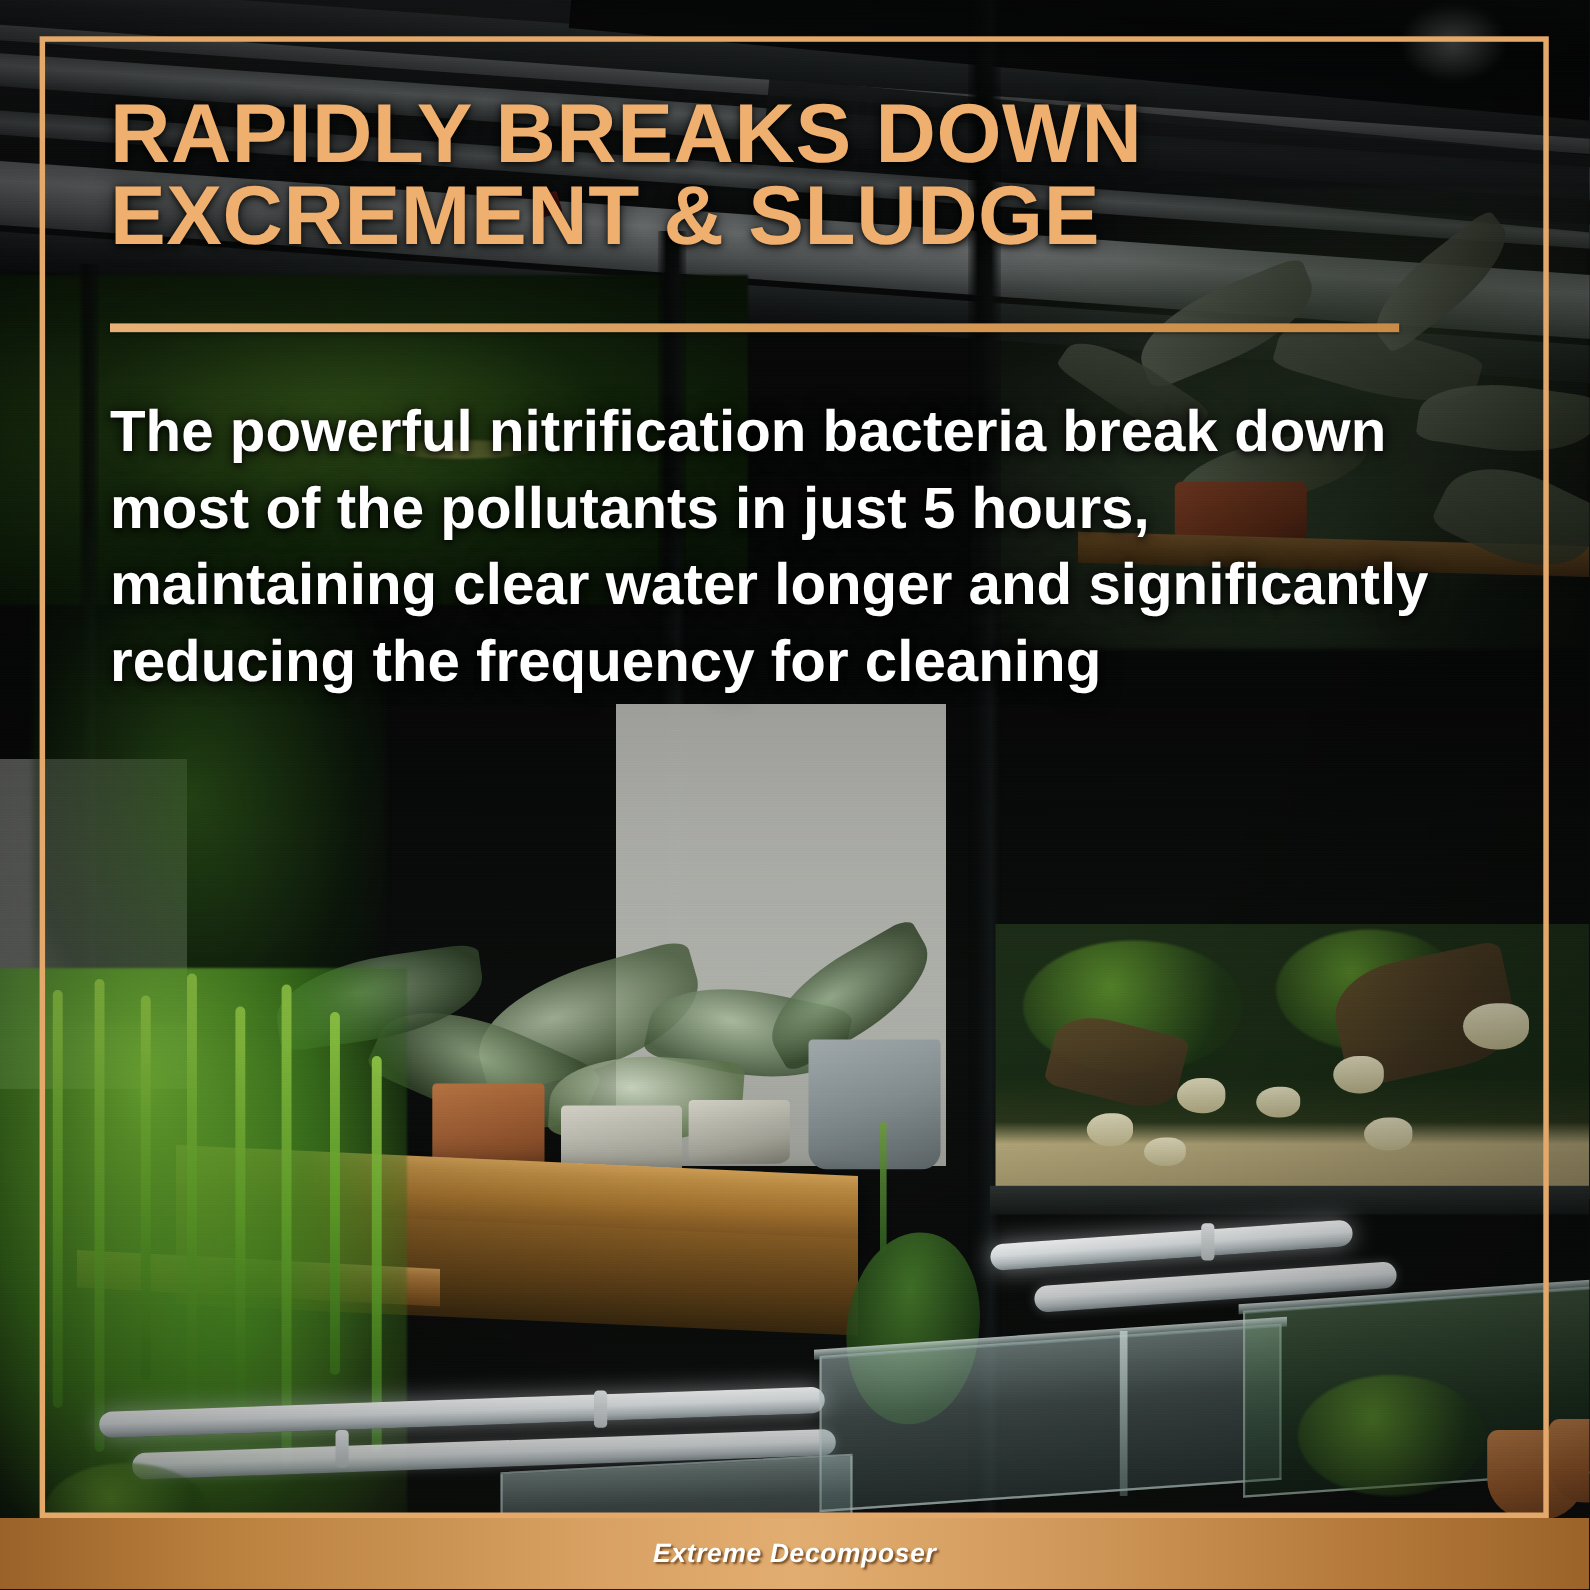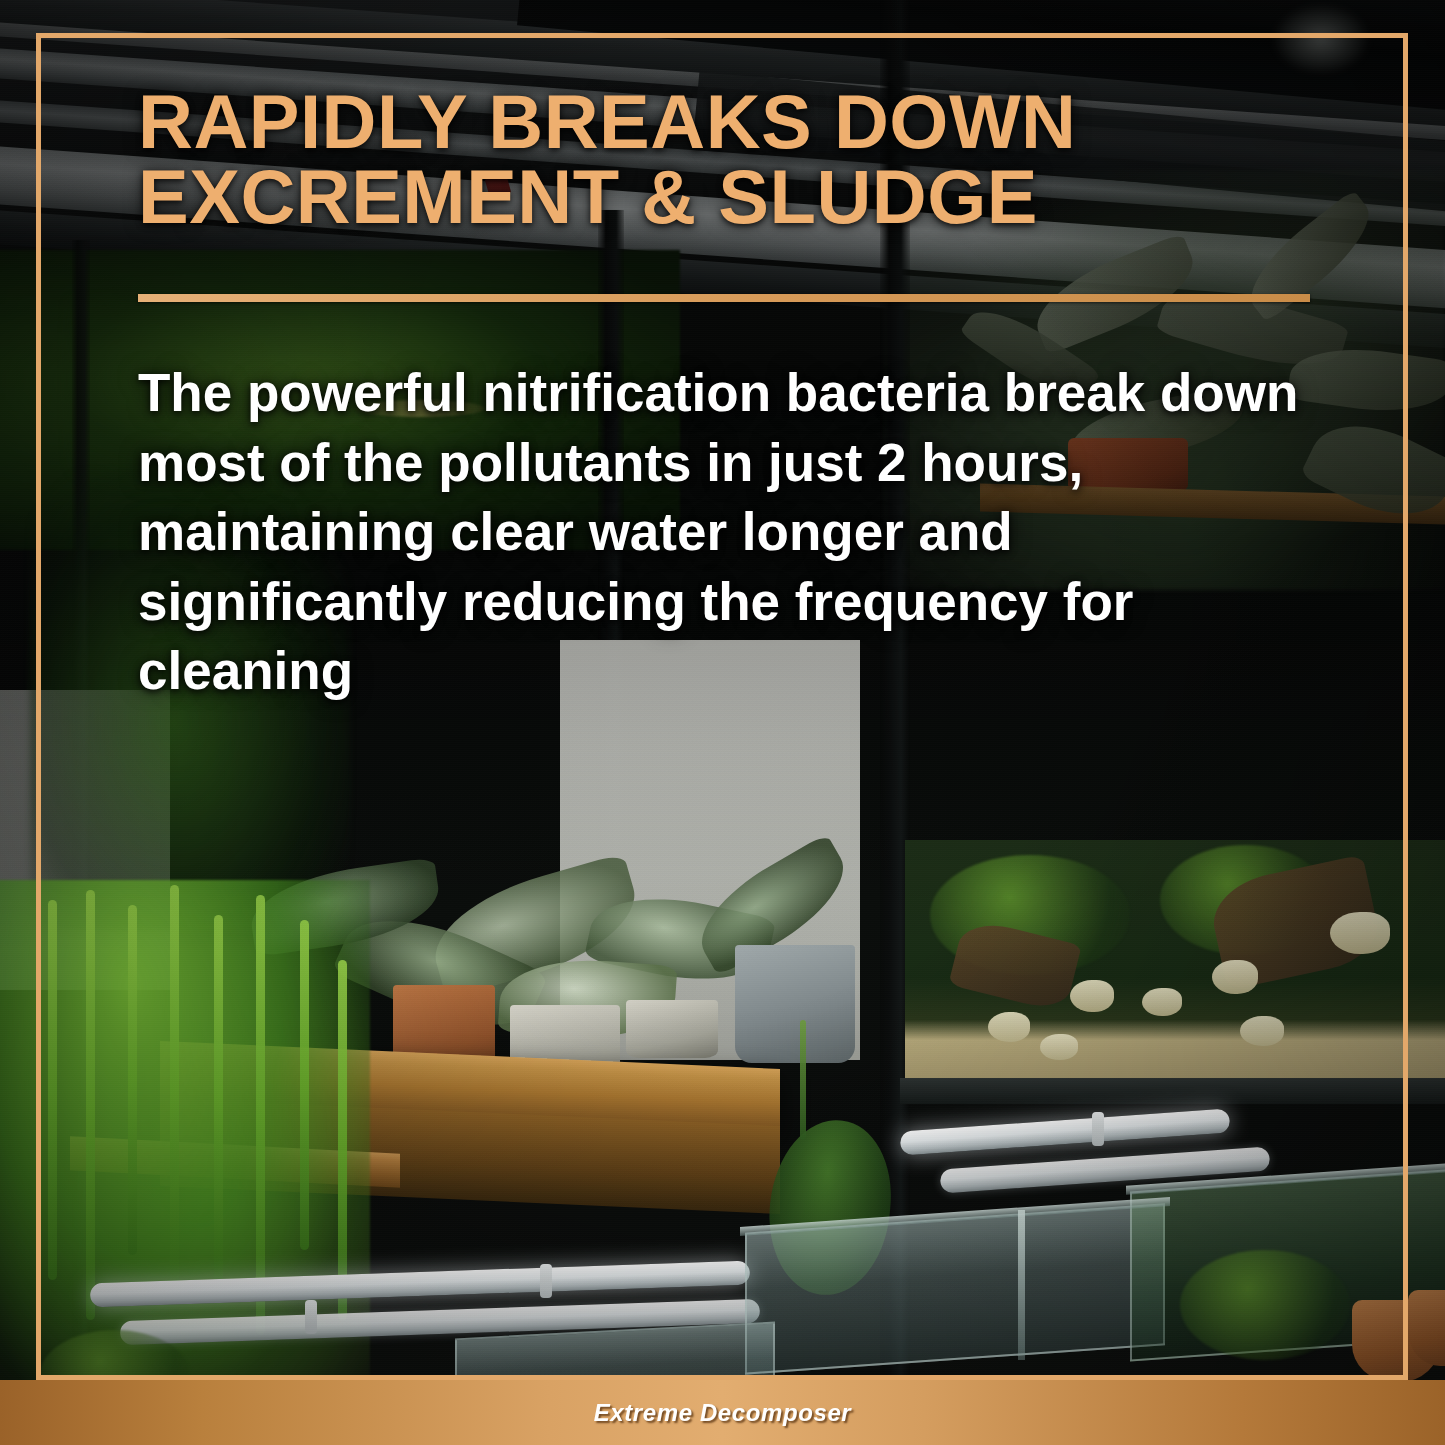--- a/index.html
+++ b/index.html
@@ -275,21 +275,21 @@
   .frame {
     position:absolute;
     left:36px; top:33px; right:37px; bottom:65px;
     border:5px solid #e3a86a;
     pointer-events:none;
   }
 
   
   .content {
     position:absolute;
-    left:100px; top:84px; right:120px;margin-left:38px;
+    left:100px; top:84px; right:120px;
   }
 
   .headline {
     color:#eeaf6f;
     font-size:76px;
     font-weight:bold;
     line-height:.99;
     letter-spacing:.5px;
     text-transform:uppercase;
     text-shadow:0 2px 6px rgba(0,0,0,.85), 0 0 18px rgba(0,0,0,.6);
@@ -462,20 +462,20 @@
   <div class="content">
 
     <h1 class="headline">
       <span class="l1">RAPIDLY BREAKS DOWN</span>
       <span class="l2">EXCREMENT &amp; SLUDGE</span>
     </h1>
 
 
     <div class="divider"></div>
 
-    <p class="body-copy">The powerful nitrification bacteria break down most of the pollutants in just 2 hours, maintaining clear water longer and significantly reducing the frequency for cleaning</p>
+    <p class="body-copy">The powerful nitrification bacteria break down most of the pollutants in just 5 hours, maintaining clear water longer and significantly reducing the frequency for cleaning</p>
   </div>
 
   <div class="footer">
     <span class="footer-text">Extreme Decomposer</span>
   </div>
 
 </div>
 
 </body></html>

